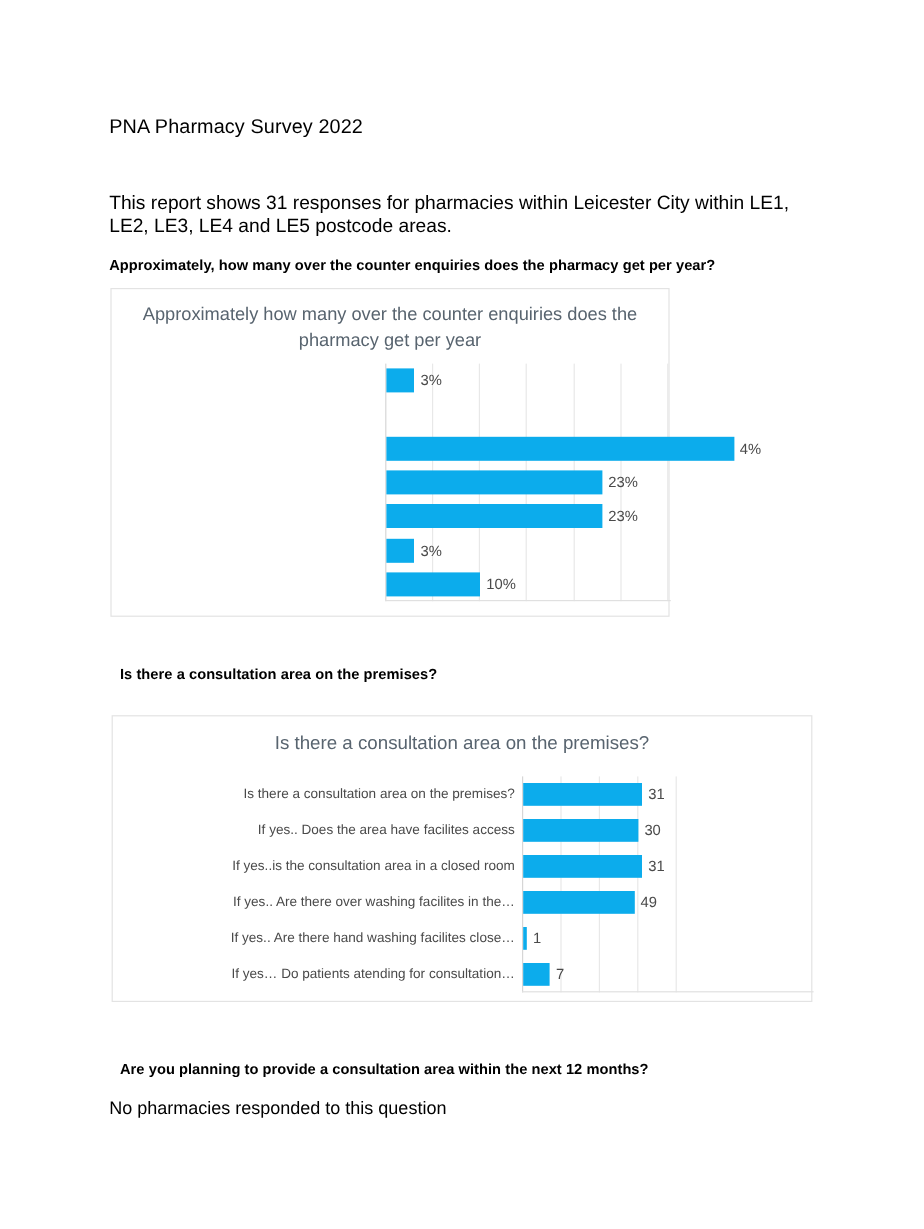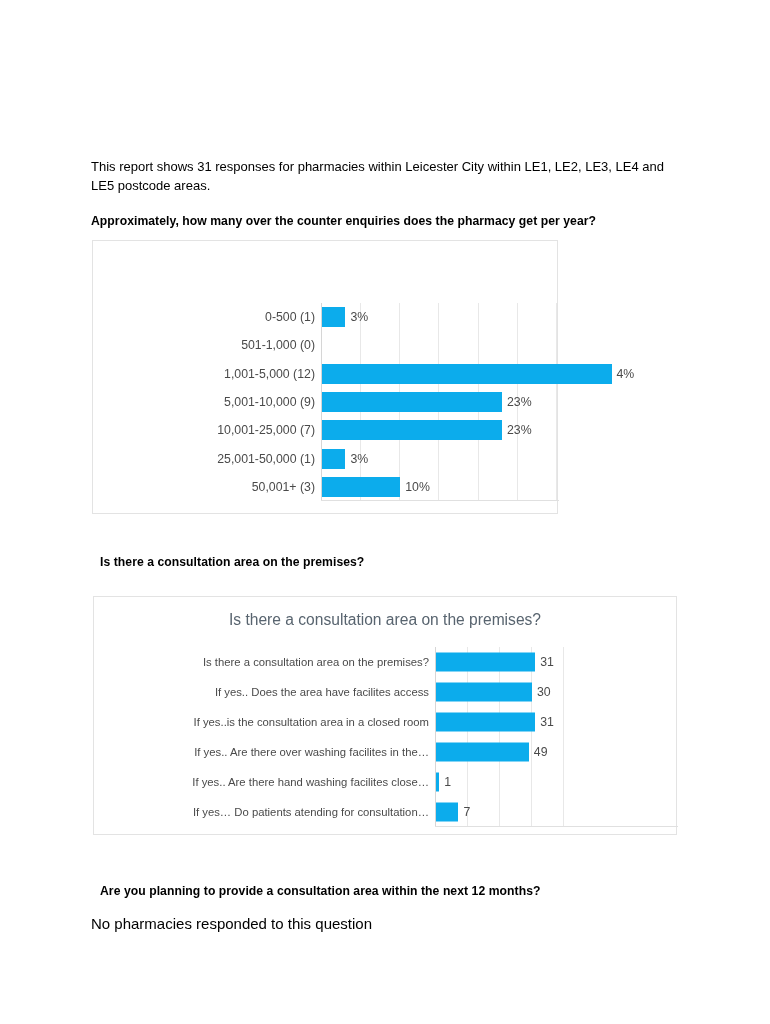--- a/index.html
+++ b/index.html
@@ -35,21 +35,21 @@
     letter-spacing: 0.1px;
     color: #000;
     white-space: nowrap;
   }
 
   .intro {
     position: absolute;
     left: 91px;
     top: 144px;
     width: 590px;
-    font-size: 13px;
+    font-size: 16px;
     line-height: 19px;
     color: #000;
   }
 
   .q-heading {
     position: absolute;
     font-size: 12.2px;
     font-weight: bold;
     color: #000;
     white-space: nowrap;
@@ -176,36 +176,29 @@
   #chart2-plot .cat-row { font-size: 11.3px; }
   #chart2-plot .bars-area { left: 341px; width: 243px; }
   #chart2-plot .bar { height: 19px; }
   #chart2-plot .bar-value { font-size: 12.3px; }
 </style>
 </head>
 <body>
 
 <div class="page">
 
+  <h1 class="doc-title">PNA Pharmacy Survey 2022</h1>
 
   <p class="intro">This report shows 31 responses for pharmacies within Leicester City within LE1, LE2, LE3, LE4 and LE5 postcode areas.</p>
 
   <div class="q-heading q1">Approximately, how many over the counter enquiries does the pharmacy get per year?</div>
 
   <div class="chart-frame" id="chart1-frame">
+    <div class="chart-title">Approximately how many over the counter enquiries does the pharmacy get per year</div>
     <div class="plot" id="chart1-plot">
-      <div class="cat-labels">
-          <div class="cat-row" style="top: 14.1429px;">0-500 (1)</div>
-          <div class="cat-row" style="top: 42.4286px;">501-1,000 (0)</div>
-          <div class="cat-row" style="top: 70.7143px;">1,001-5,000 (12)</div>
-          <div class="cat-row" style="top: 99px;">5,001-10,000 (9)</div>
-          <div class="cat-row" style="top: 127.286px;">10,001-25,000 (7)</div>
-          <div class="cat-row" style="top: 155.571px;">25,001-50,000 (1)</div>
-          <div class="cat-row" style="top: 183.857px;">50,001+ (3)</div>
-        </div>
       <div class="bars-area">
           <div class="axisline" style="left: 0px;"></div>
           <div class="gridline" style="left: 39.125px;"></div>
           <div class="gridline" style="left: 78.25px;"></div>
           <div class="gridline" style="left: 117.375px;"></div>
           <div class="gridline" style="left: 156.5px;"></div>
           <div class="gridline" style="left: 195.625px;"></div>
           <div class="gridline" style="left: 234.75px;"></div>
           <div class="baseline" style="top: 197px;"></div>
           <div class="bar" style="left: 1px; top: 14.1429px; width: 23.475px; background: rgb(12, 172, 236);"></div>

